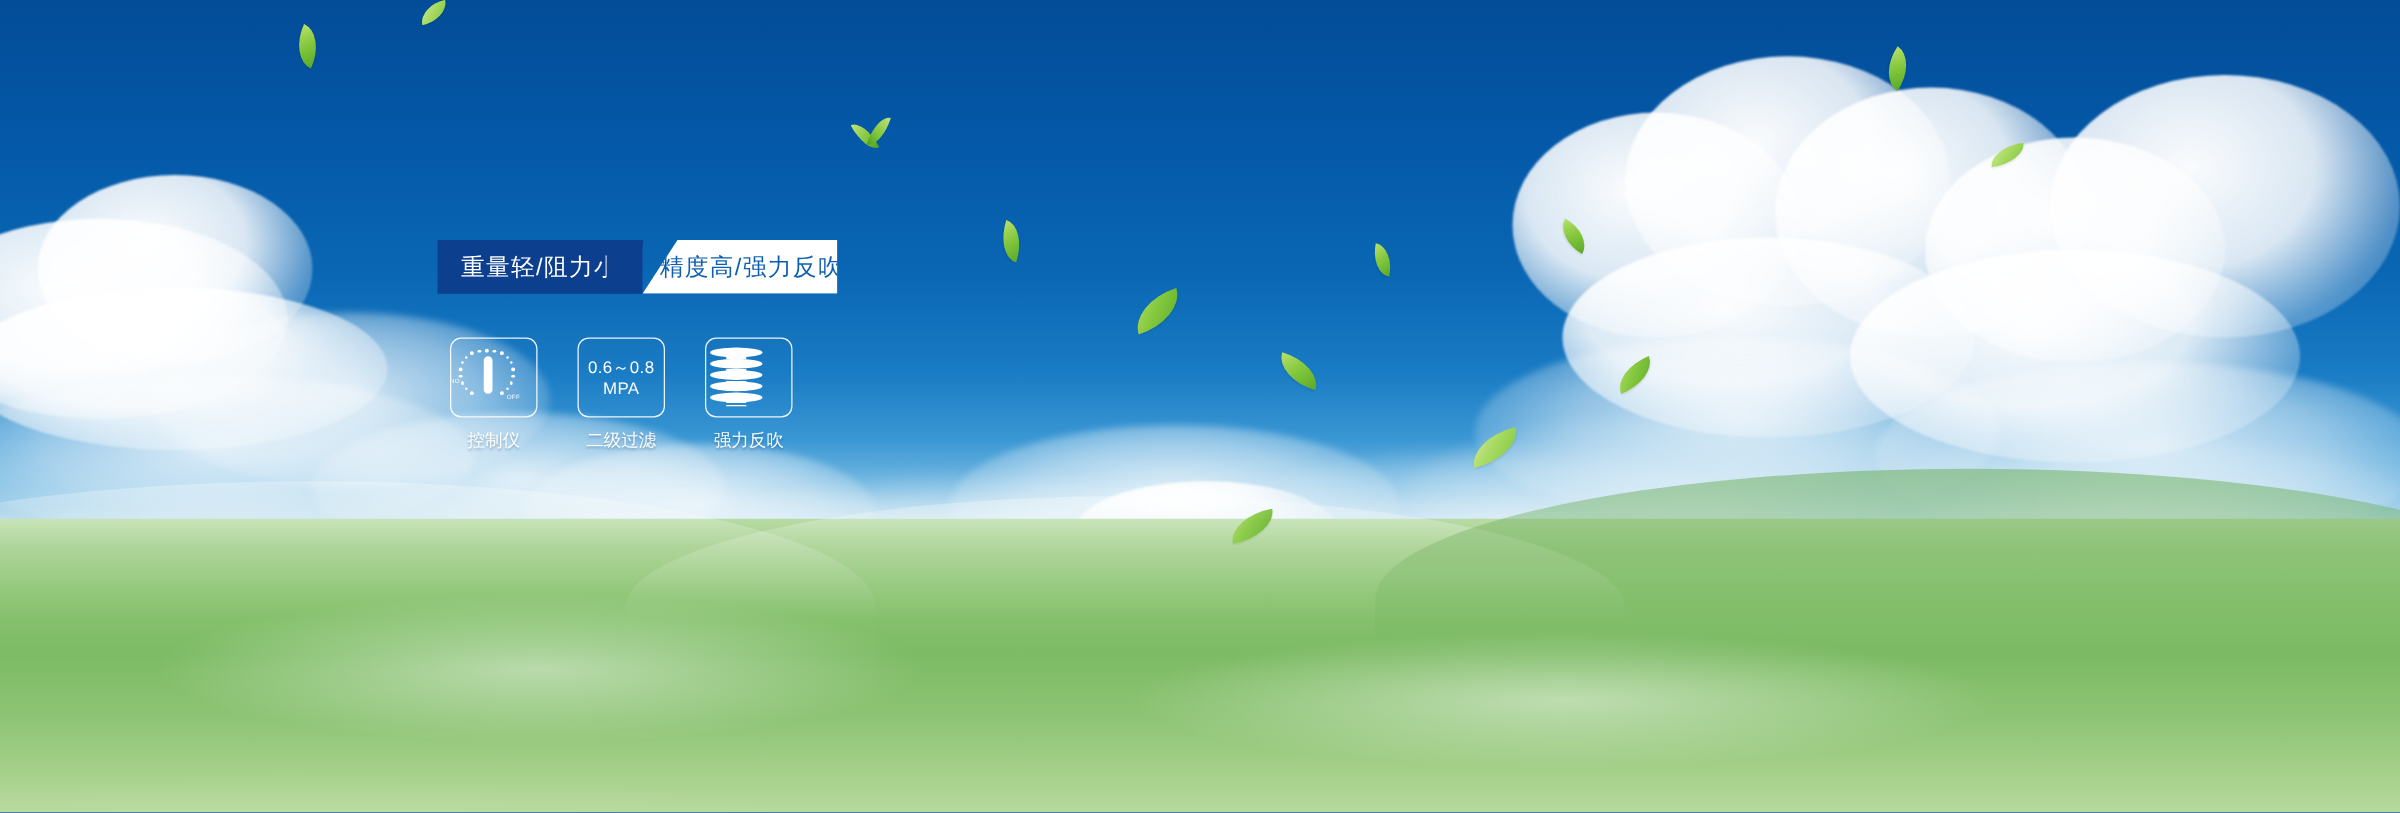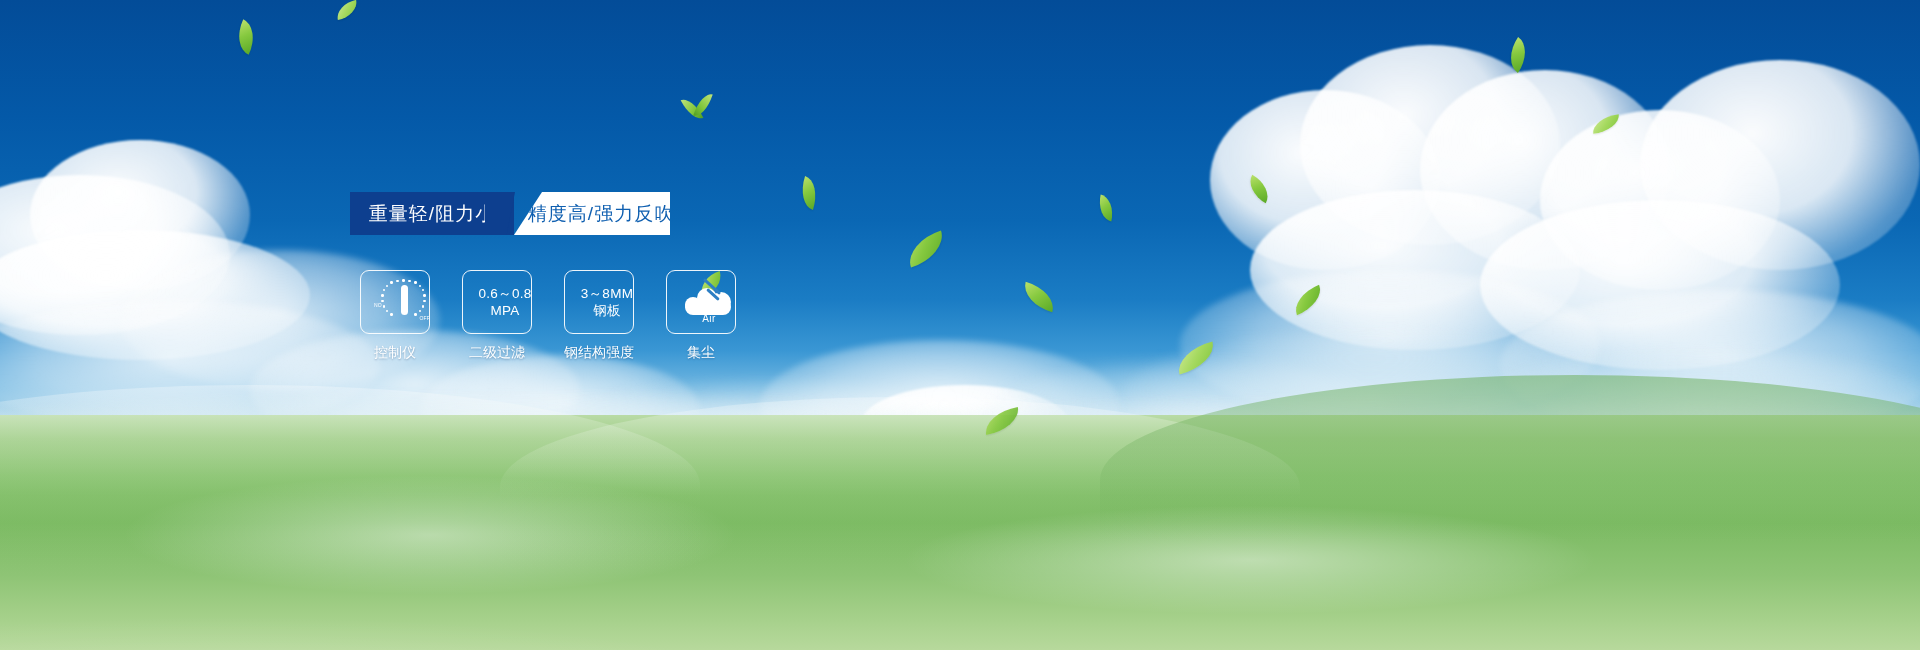--- a/index.html
+++ b/index.html
@@ -142,25 +142,24 @@
 
   
   .features { position:absolute; left:357px; top:270px; display:flex; gap:26px; }
   .feature { width:76px; display:flex; flex-direction:column; align-items:center; }
 
   .fbox {
     width:70px; height:64px;
     border:1.6px solid rgba(255,255,255,.92);
     border-radius:9px;
     display:flex; flex-direction:column;
-    align-items:center; justify-content:center;
+    justify-content:center;
     color:#ffffff;
     position:relative;
     overflow:hidden;
-    padding-left:16px;
   }
   .fbox .ftext {
     font-size:13.5px; line-height:1.28; text-align:center;
     letter-spacing:.3px; white-space:nowrap;
   }
   .fbox .ftext .ln2 { display:block; }
 
   .flabel {
     margin-top:10px;
     font-size:14px; color:#ffffff; white-space:nowrap;
@@ -339,42 +338,31 @@
       <div class="feature">
         <div class="fbox">
           <div class="ftext">
             <span>0.6～0.8</span>
             <span class="ln2">MPA</span>
           </div>
         </div>
         <div class="flabel">二级过滤</div>
       </div>
 
-
       <div class="feature">
         <div class="fbox">
-          <div class="ftext">
-            <span>3～8MM</span>
-            <span class="ln2">钢板</span>
+          <div class="ico-filter">
+            <div class="core"></div>
+            <div class="disc" style="top:1px;"></div>
+            <div class="disc" style="top:10px;"></div>
+            <div class="disc" style="top:19px;"></div>
+            <div class="disc" style="top:28px;"></div>
+            <div class="disc" style="top:37px;"></div>
           </div>
         </div>
-        <div class="flabel">钢结构强度</div>
-      </div>
-
-      <div class="feature">
-        <div class="fbox">
-          <div class="ico-cloud">
-            <div class="leafdec"></div>
-            <div class="puff" style="left:4px;  top:18px; width:16px; height:16px;"></div>
-            <div class="puff" style="left:16px; top:9px;  width:20px; height:20px;"></div>
-            <div class="puff" style="left:30px; top:13px; width:20px; height:20px;"></div>
-            <div class="base"></div>
-            <div class="slash"></div>
-            <div class="slash2"></div>
-            <div class="airtxt">Air</div>
-          </div>
-        </div>
-        <div class="flabel">集尘</div>
-      </div>
+        <div class="flabel">强力反吹</div>
+      </div>
+
+
 
     </div>
   </div>
 </div>
 
 </body></html>

